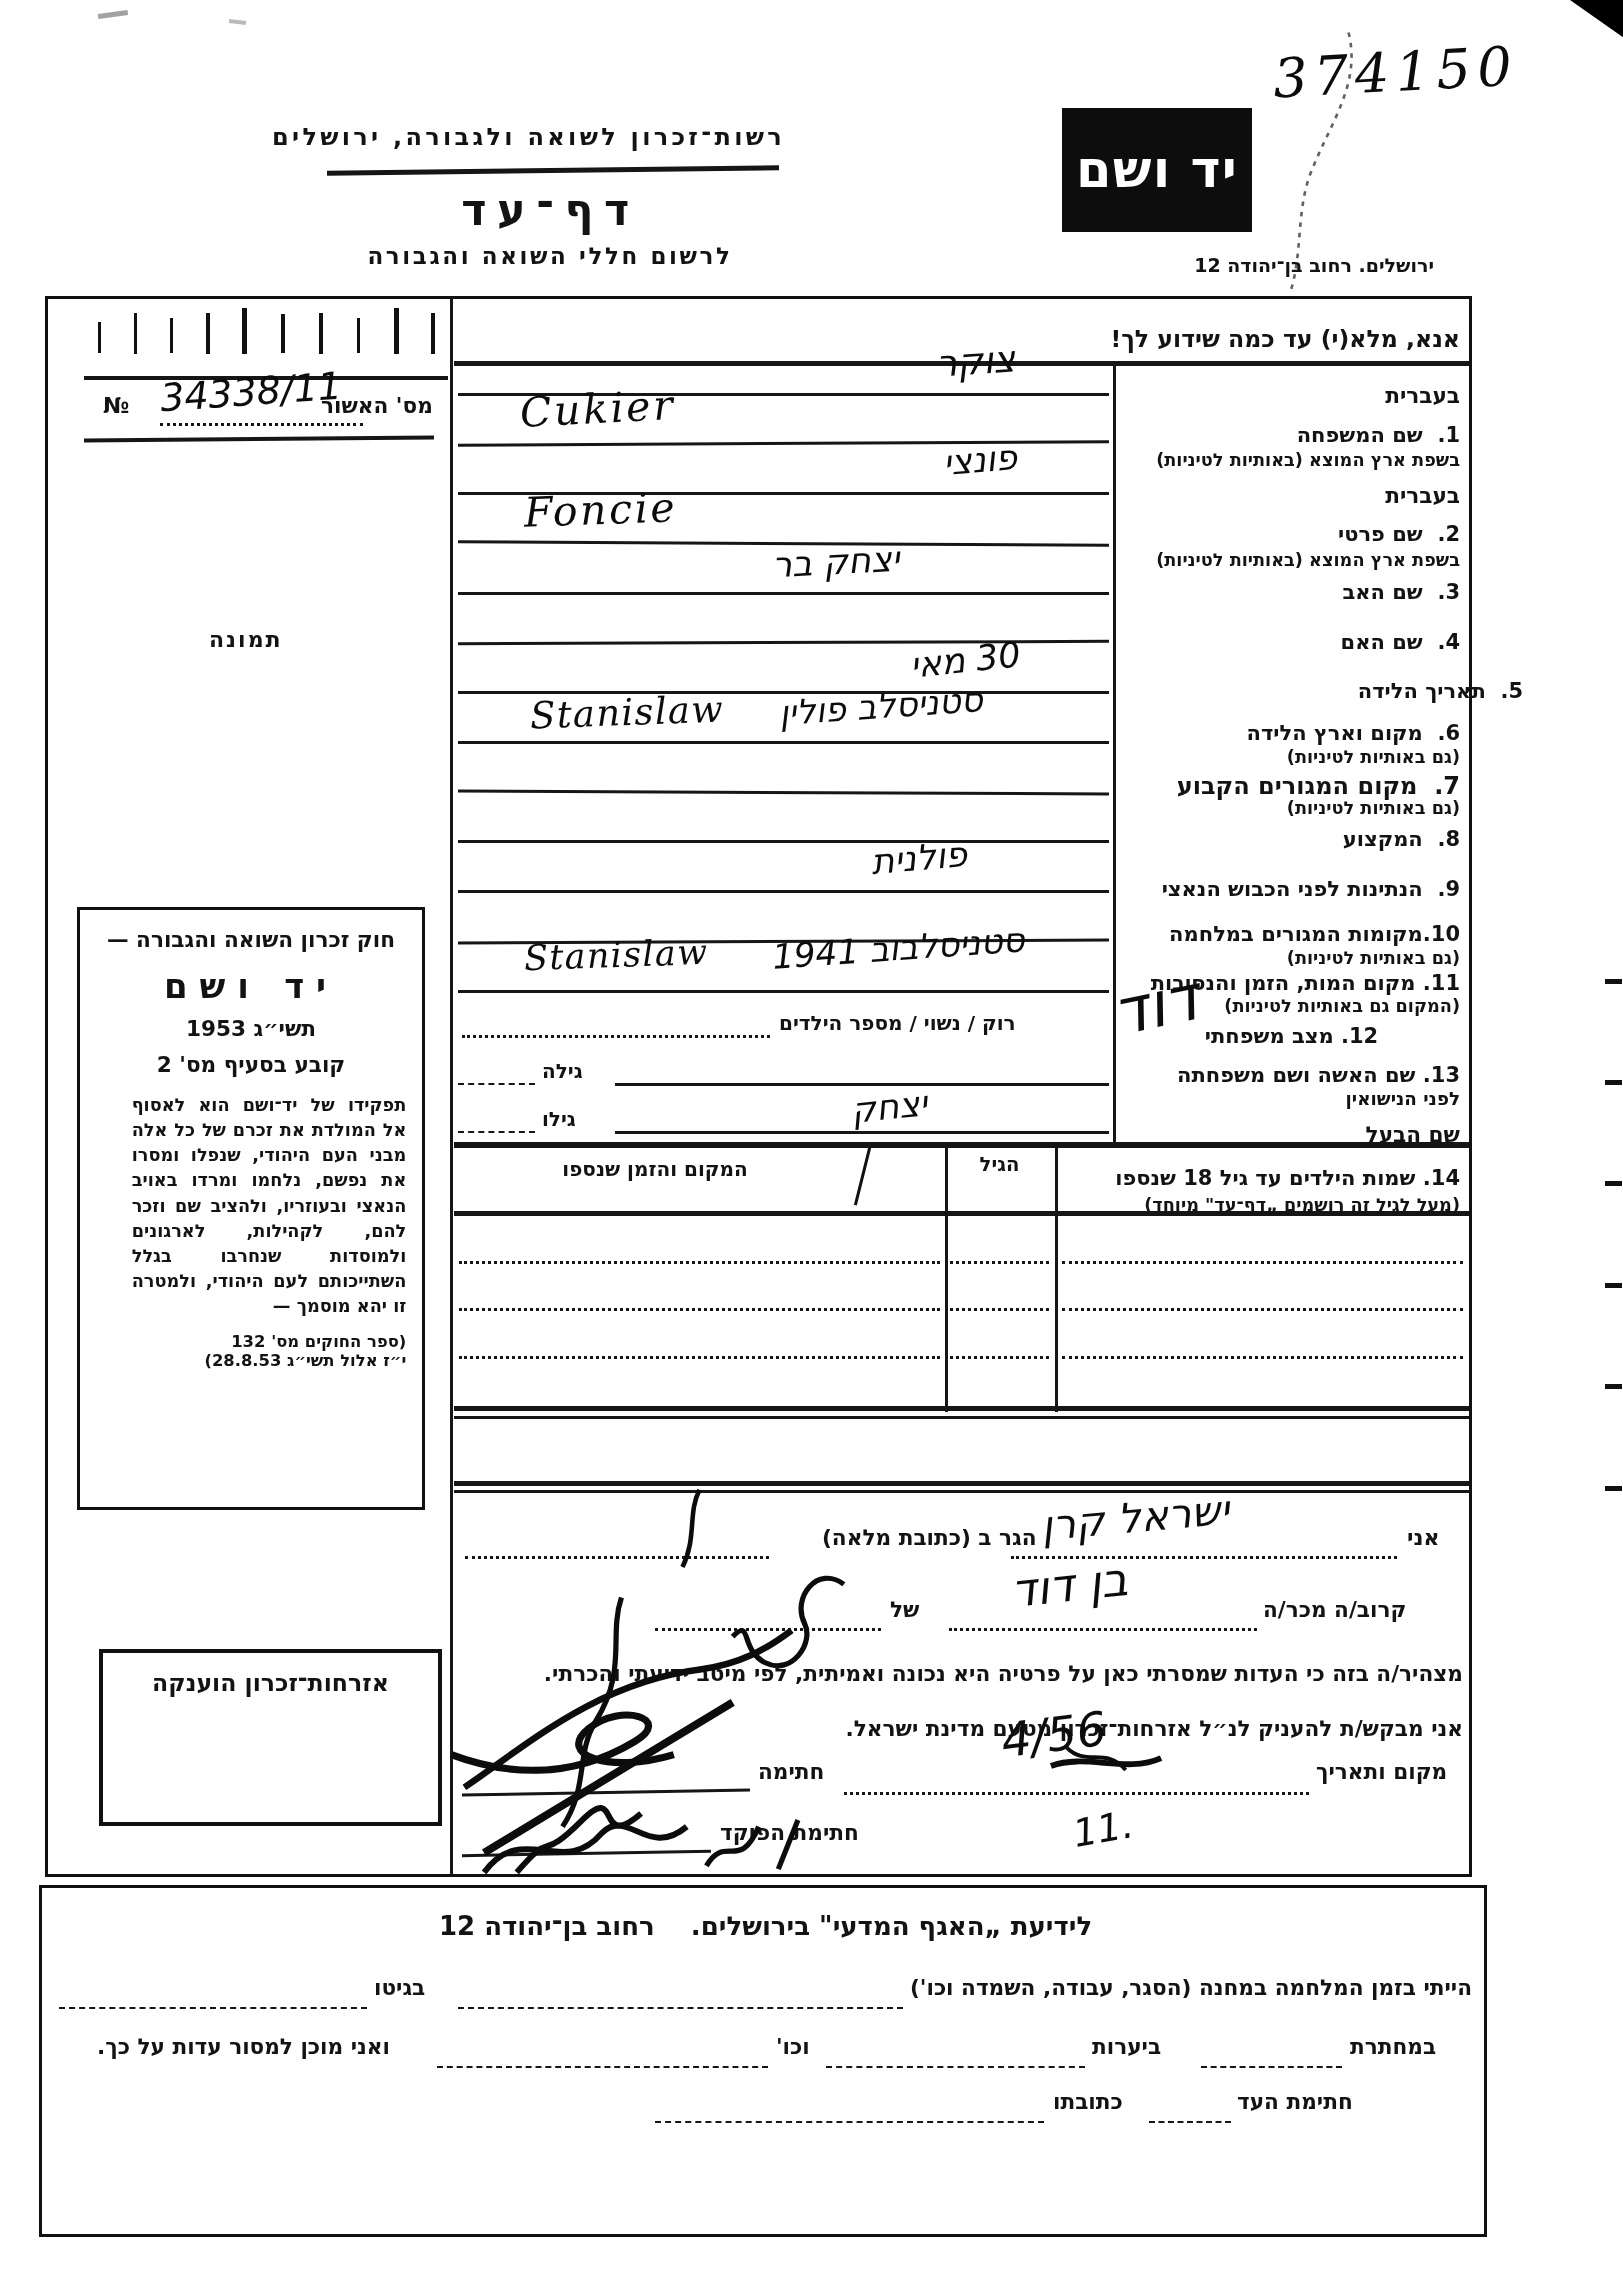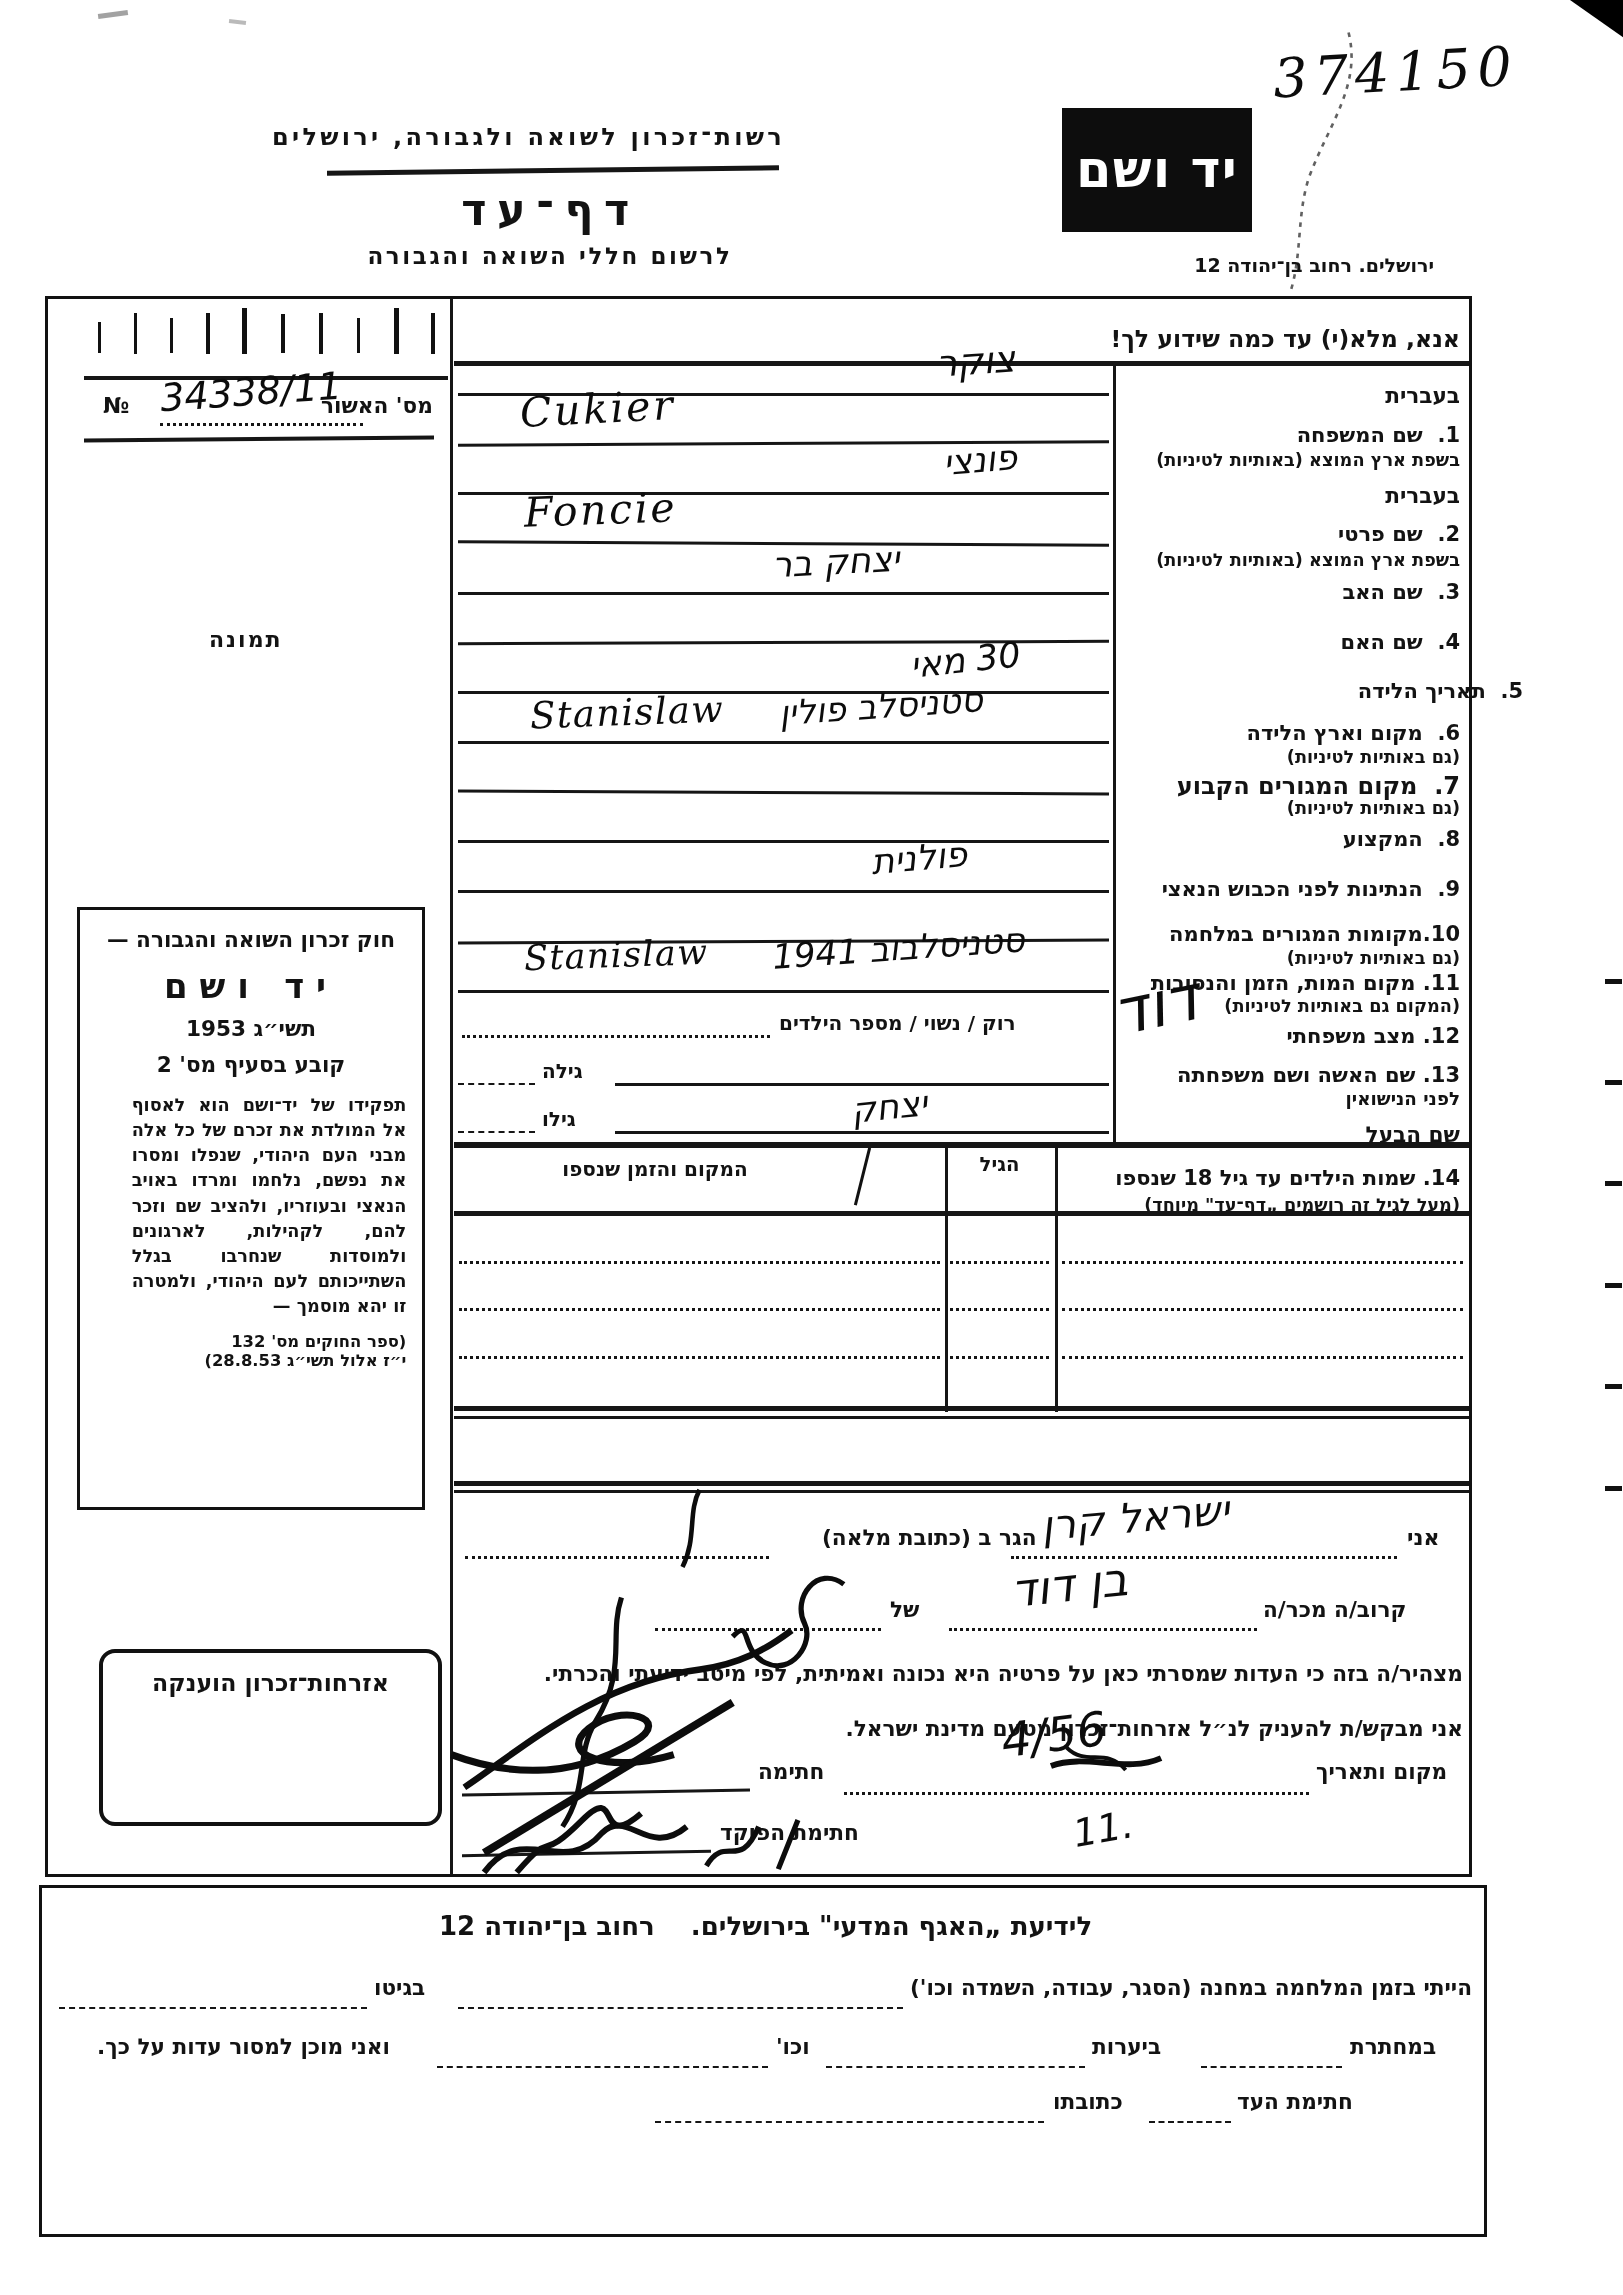--- a/index.html
+++ b/index.html
@@ -144,21 +144,21 @@
   <div class="abs t rt" style="left:1123px;top:909px;width:337px;font-size:21px;">
     <span>10.</span><span>מקומות המגורים במלחמה</span>
   </div>
   <div class="abs t rt" style="left:1123px;top:935px;width:337px;font-size:17.7px;">(גם באותיות לטיניות)</div>
 
   <div class="abs t rt" style="left:1123px;top:958px;width:337px;font-size:21px;">
     <span>11.</span>&nbsp;<span>מקום המות, הזמן והנסיבות</span>
   </div>
   <div class="abs t rt" style="left:1123px;top:983px;width:337px;font-size:17.7px;">(המקום גם באותיות לטיניות)</div>
 
-  <div class="abs t rt" style="left:1123px;top:1011px;width:337px;font-size:21px;">
+  <div class="abs t rt" style="left:1123px;top:1011px;width:337px;font-size:21px;text-align:center;">
     <span>12.</span>&nbsp;<span>מצב משפחתי</span>
   </div>
   <div class="abs t rt" style="left:1123px;top:1050px;width:337px;font-size:21px;">
     <span>13.</span>&nbsp;<span>שם האשה ושם משפחתה</span>
   </div>
   <div class="abs t rt" style="left:1123px;top:1075px;width:337px;font-size:18.3px;">לפני הנישואין</div>
   <div class="abs t rt" style="left:1123px;top:1109px;width:337px;font-size:21.6px;">שם הבעל</div>
 
   <div class="ln" style="left:454px;top:1142px;width:1015px;height:5.9px;"></div>
   <div class="abs t rt" style="left:1067px;top:1153px;width:393px;font-size:21px;">
@@ -249,21 +249,21 @@
   <div class="box" style="left:77px;top:907px;width:348px;height:603px;border-width:3.3px;padding:17px 15.7px 0 15.7px;direction:rtl;">
     <div class="t ctr" style="position:static;font-size:21.6px;white-space:normal;">חוק זכרון השואה והגבורה —</div>
     <div class="t ctr" style="position:static;font-size:34px;letter-spacing:11.8px;margin-top:14.4px;">יד ושם</div>
     <div class="t ctr" style="position:static;font-size:21.6px;margin-top:9.2px;">תשי״ג 1953</div>
     <div class="t ctr" style="position:static;font-size:21.6px;margin-top:11.8px;">קובע בסעיף מס' 2</div>
     <div class="t" style="position:static;font-size:17.7px;line-height:1.42;margin-top:15.7px;white-space:normal;text-align:justify;margin-left:36px;">תפקידו של יד־ושם הוא לאסוף אל המולדת את זכרם של כל אלה מבני העם היהודי, שנפלו ומסרו את נפשם, נלחמו ומרדו באויב הנאצי ובעוזריו, ולהציב שם וזכר להם, לקהילות, לארגונים ולמוסדות שנחרבו בגלל השתייכותם לעם היהודי, ולמטרה זו יהא מוסמך —</div>
     <div class="t" style="position:static;font-size:16.4px;margin-top:13px;">(ספר החוקים מס' 132</div>
     <div class="t" style="position:static;font-size:16.4px;">י״ז אלול תשי״ג 28.8.53)</div>
   </div>
 
-  <div class="box" style="left:99px;top:1649px;width:343px;height:177px;border-width:4.6px;direction:rtl;border-radius:16px;">
+  <div class="box" style="left:99px;top:1649px;width:343px;height:177px;border-width:4.6px;direction:rtl;">
     <div class="t ctr" style="position:static;font-size:23.6px;margin-top:15.7px;">אזרחות־זכרון הוענקה</div>
 
   </div>
 
   <div class="box" style="left:39px;top:1885px;width:1448px;height:352px;border-width:3.9px;"></div>
   <div class="abs t ctr" style="left:196px;top:1911px;width:1139px;font-size:26px;">
     <span>לידיעת „האגף המדעי" בירושלים.</span>&nbsp;&nbsp;&nbsp;&nbsp;<span>רחוב בן־יהודה 12</span>
   </div>
 
   <div class="abs t" style="left:910px;top:1975px;font-size:21.6px;">הייתי בזמן המלחמה במחנה (הסגר, עבודה, השמדה וכו')</div>

